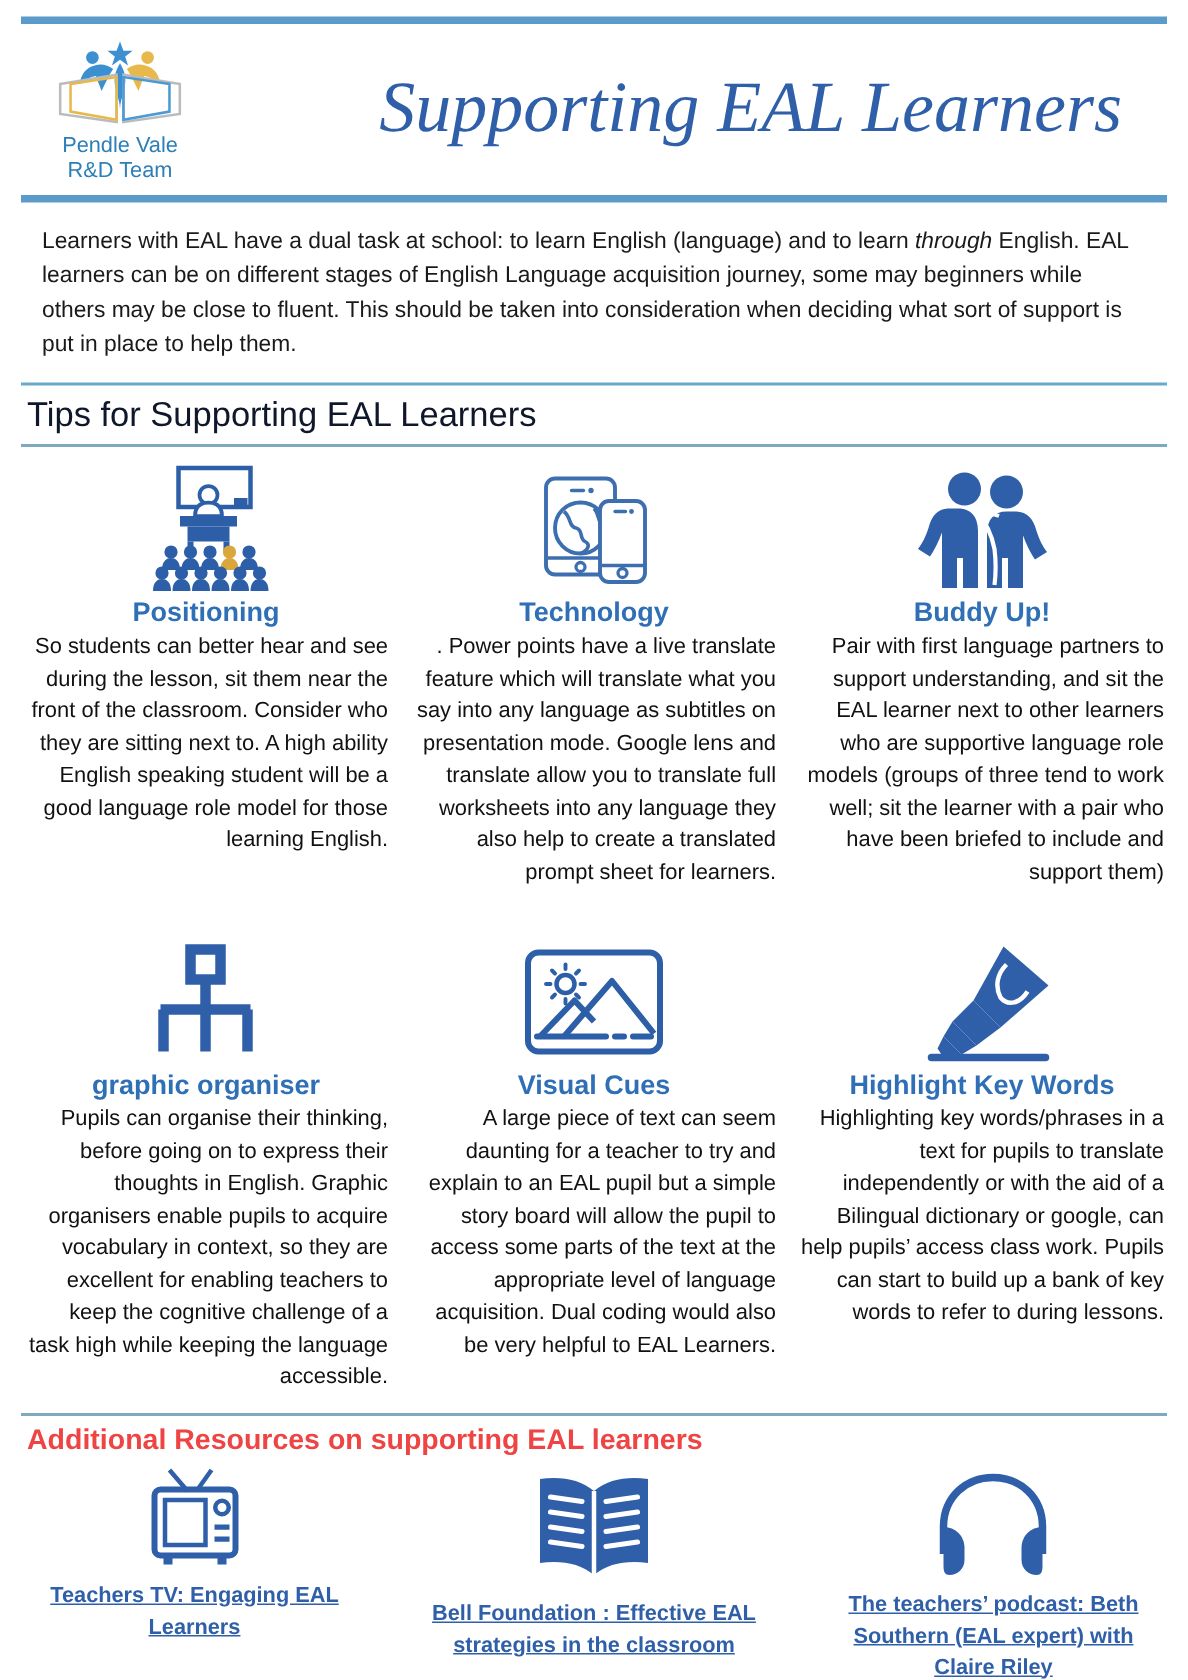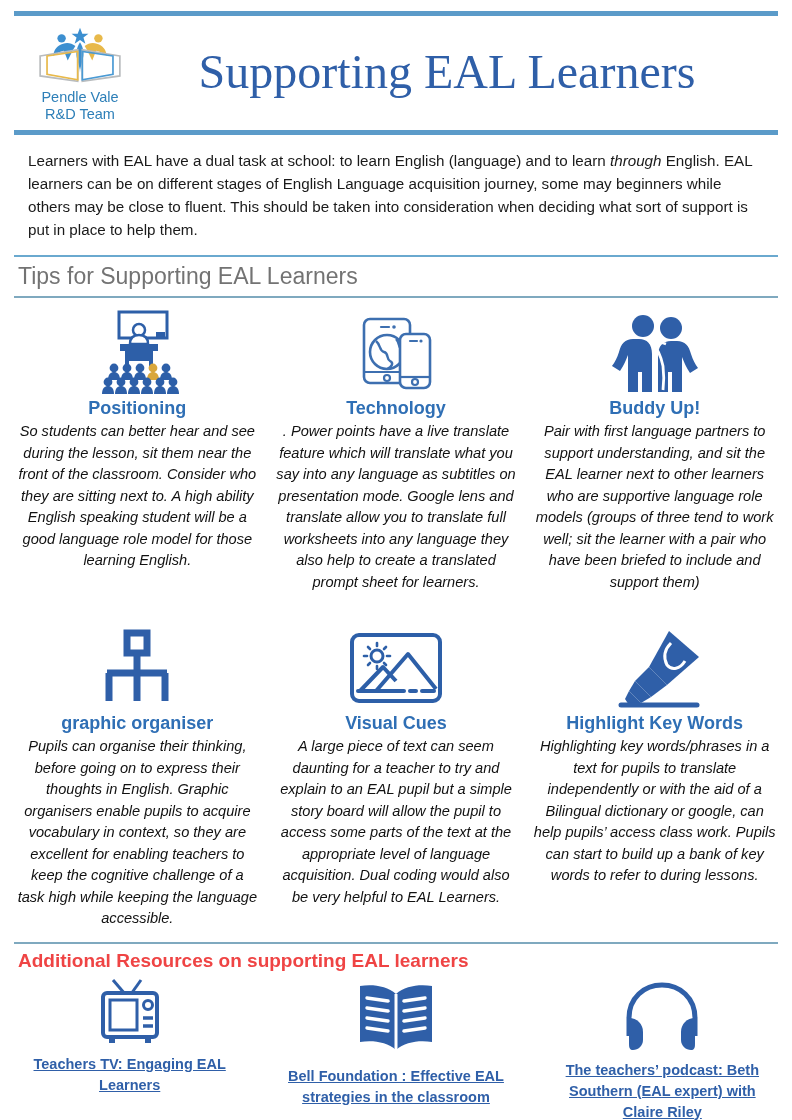--- a/index.html
+++ b/index.html
@@ -40,46 +40,47 @@
   .logo-text {
     color: #2d7fb8;
     font-size: 14.5px;
     line-height: 17px;
     text-align: center;
     font-weight: 400;
     margin-top: 2px;
   }
   .header-title {
     flex: 1 1 auto;
-    text-align: center;
+    text-align: right;
     font-family: "Liberation Serif", serif;
     font-size: 48px;
     color: #2f5fa8;
     letter-spacing: 0px;
     padding-right: 30px;
     padding-bottom: 4px;
+    font-style: italic;
   }
 
   
   .intro {
     margin: 14px 28px 0 28px;
     font-size: 15.2px;
     line-height: 23px;
     color: #1a1a1a;
   }
   .intro em { font-style: italic; }
 
   
   .section-head {
     margin: 14px 14px 0 14px;
     border-top: 2.5px solid #6aa9cf;
     padding-top: 6px;
   }
   .section-head .title {
-    color: #737373;
+    color: #0f172a;
     font-size: 23px;
     font-weight: 400;
     padding-left: 4px;
   }
   .rule-thin {
     margin: 6px 14px 0 14px;
     border-top: 2.5px solid #7fa9bf;
   }
 
   
@@ -104,24 +105,23 @@
   .tip-label {
     color: #2f6fb5;
     font-weight: bold;
     font-size: 18px;
     margin-top: 4px;
     text-align: center;
   }
   .tip-body {
     font-size: 14.6px;
     line-height: 21.5px;
-    text-align: center;
+    text-align: right;
     margin-top: 2px;
     color: #111111;
-    font-style: italic;
   }
   .row2 { margin-top: 14px; }
   .row2 .tip-icon { height: 92px; }
 
   
   .res-head {
     margin: 12px 14px 0 14px;
     border-top: 2.5px solid #7fa9bf;
     padding-top: 6px;
   }

